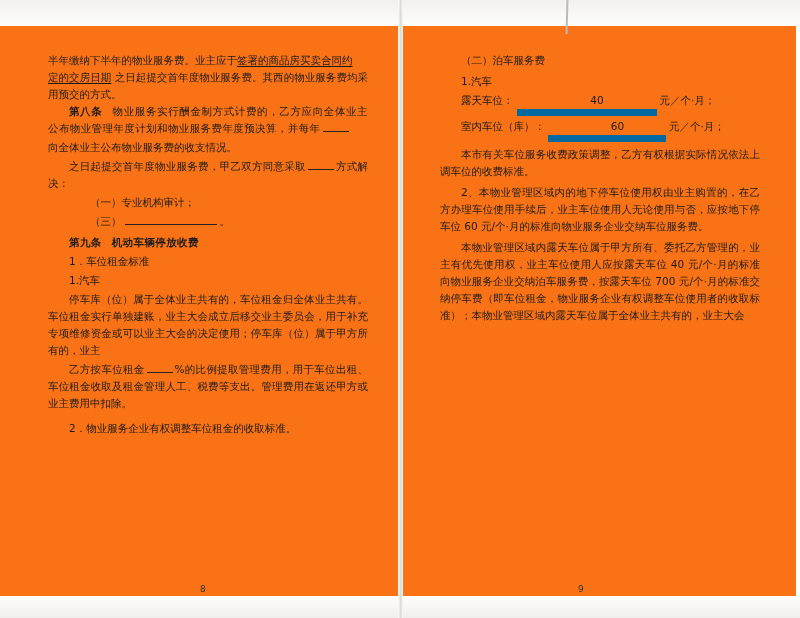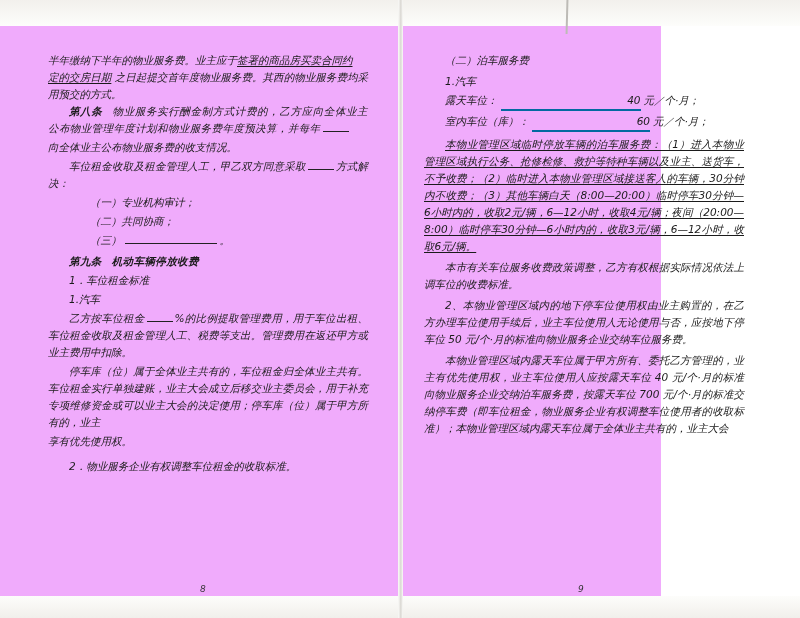--- a/index.html
+++ b/index.html
@@ -8,24 +8,23 @@
     background: #ffffff;
   }
   body {
     width: 800px;
     height: 618px;
     overflow: hidden;
     font-family: "DejaVu Sans", sans-serif;
   }
   .page {
     position: relative;
-    width: 661px;
+    width: 796px;
     height: 618px;
-    background: #f0abfc;
-    font-style: italic;
+    background: #f97316;
   }
   
   .scan-shadow-top {
     position: absolute;
     left: 0; top: 0; width: 800px; height: 26px;
     background: linear-gradient(to bottom, #f2f0ec, #fdfdfb);
   }
   .scan-shadow-bottom {
     position: absolute;
     left: 0; bottom: 0; width: 800px; height: 22px;
@@ -50,21 +49,21 @@
   }
   .col {
     position: absolute;
     top: 52px;
     width: 320px;
     font-size: 10.5px;
     line-height: 1.62;
     color: #1b1b1b;
   }
   .col-left { left: 48px; }
-  .col-right { left: 424px; }
+  .col-right { left: 440px; }
 
   p {
     margin: 0 0 2px 0;
     text-align: justify;
     text-justify: inter-ideograph;
   }
   .ind1 { text-indent: 21px; }
   .heading {
     font-weight: bold;
     text-indent: 21px;
@@ -75,22 +74,22 @@
   .blank {
     display: inline-block;
     min-width: 26px;
     border-bottom: 1px solid #222;
     text-align: center;
     margin: 0 2px;
   }
   .blank-lg {
     display: inline-block;
     min-width: 140px;
-    border-bottom: 2px solid #0369a1;
-    text-align: right;
+    border-bottom: 7px solid #0369a1;
+    text-align: center;
     margin: 0 3px;
     font-weight: normal;
   }
   .blank-mid {
     display: inline-block;
     min-width: 92px;
     border-bottom: 1px solid #222;
     text-align: center;
     margin: 0 3px;
   }
@@ -127,64 +126,61 @@
       <span class="u">定的交房日期</span>
       <span>之日起提交首年度物业服务费。其西的物业服务费均采用预交的方式。</span>
     </p>
 
     <p class="heading">
       <span>第八条</span><span class="spacer"></span><span style="font-weight:normal">物业服务实行酬金制方式计费的，乙方应向全体业主公布物业管理年度计划和物业服务费年度预决算，并每年</span><span class="blank"></span>
     </p>
     <p>向全体业主公布物业服务费的收支情况。</p>
 
     <p class="ind1">
-      <span>车位租金收取及租金管理人工，甲乙双方同意采取</span><span class="blank"></span><span>方式解决：</span>
+      <span>之日起提交首年度物业服务费，甲乙双方同意采取</span><span class="blank"></span><span>方式解决：</span>
     </p>
     <p class="subitem">（一）专业机构审计；</p>
-    <p class="subitem">（二）共同协商；</p>
     <p class="subitem">
       <span>（三）</span><span class="blank-mid"></span><span>。</span>
     </p>
 
     <p class="heading" style="margin-top:4px">
       <span>第九条</span><span class="spacer"></span><span>机动车辆停放收费</span>
     </p>
     <p class="numline">1．车位租金标准</p>
     <p class="numline">1.汽车</p>
 
     <p class="ind1">
-      <span>乙方按车位租金</span><span class="blank"></span><span>%的比例提取管理费用，用于车位出租、车位租金收取及租金管理人工、税费等支出。管理费用在返还甲方或业主费用中扣除。</span>
+      <span>停车库（位）属于全体业主共有的，车位租金归全体业主共有。车位租金实行单独建账，业主大会成立后移交业主委员会，用于补充专项维修资金或可以业主大会的决定使用；停车库（位）属于甲方所有的，业主</span>
     </p>
 
     <p class="ind1">
-      <span>停车库（位）属于全体业主共有的，车位租金归全体业主共有。车位租金实行单独建账，业主大会成立后移交业主委员会，用于补充专项维修资金或可以业主大会的决定使用；停车库（位）属于甲方所有的，业主</span>
+      <span>乙方按车位租金</span><span class="blank"></span><span>%的比例提取管理费用，用于车位出租、车位租金收取及租金管理人工、税费等支出。管理费用在返还甲方或业主费用中扣除。</span>
     </p>
-    <p>享有优先使用权。</p>
 
     <p class="ind1" style="margin-top:8px">2．物业服务企业有权调整车位租金的收取标准。</p>
   </div>
 
   <div class="col col-right">
 
     <p class="numline">（二）泊车服务费</p>
     <p class="numline" style="margin-top:4px">1.汽车</p>
 
     <p class="feeline">
       <span>露天车位：</span><span class="blank-lg">40</span><span>元／个·月；</span>
     </p>
     <p class="feeline">
       <span>室内车位（库）：</span><span class="blank-lg" style="min-width:118px">60</span><span>元／个·月；</span>
     </p>
 
 
-    <p class="ind1 underline-block" style="margin-top:4px">本物业管理区域临时停放车辆的泊车服务费：（1）进入本物业管理区域执行公务、抢修检修、救护等特种车辆以及业主、送货车，不予收费；（2）临时进入本物业管理区域接送客人的车辆，30分钟内不收费；（3）其他车辆白天（8:00—20:00）临时停车30分钟—6小时内的，收取2元/辆，6—12小时，收取4元/辆；夜间（20:00—8:00）临时停车30分钟—6小时内的，收取3元/辆，6—12小时，收取6元/辆。</p>
 
     <p class="ind1" style="margin-top:4px">本市有关车位服务收费政策调整，乙方有权根据实际情况依法上调车位的收费标准。</p>
 
-    <p class="ind1" style="margin-top:4px">2、本物业管理区域内的地下停车位使用权由业主购置的，在乙方办理车位使用手续后，业主车位使用人无论使用与否，应按地下停车位 50 元/个·月的标准向物业服务企业交纳车位服务费。</p>
+    <p class="ind1" style="margin-top:4px">2、本物业管理区域内的地下停车位使用权由业主购置的，在乙方办理车位使用手续后，业主车位使用人无论使用与否，应按地下停车位 60 元/个·月的标准向物业服务企业交纳车位服务费。</p>
 
     <p class="ind1" style="margin-top:4px">本物业管理区域内露天车位属于甲方所有、委托乙方管理的，业主有优先使用权，业主车位使用人应按露天车位 40 元/个·月的标准向物业服务企业交纳泊车服务费，按露天车位 700 元/个·月的标准交纳停车费（即车位租金，物业服务企业有权调整车位使用者的收取标准）；本物业管理区域内露天车位属于全体业主共有的，业主大会</p>
   </div>
 
   <div class="pagenum pagenum-left">8</div>
   <div class="pagenum pagenum-right">9</div>
 
 </div>
 
 </body></html>

